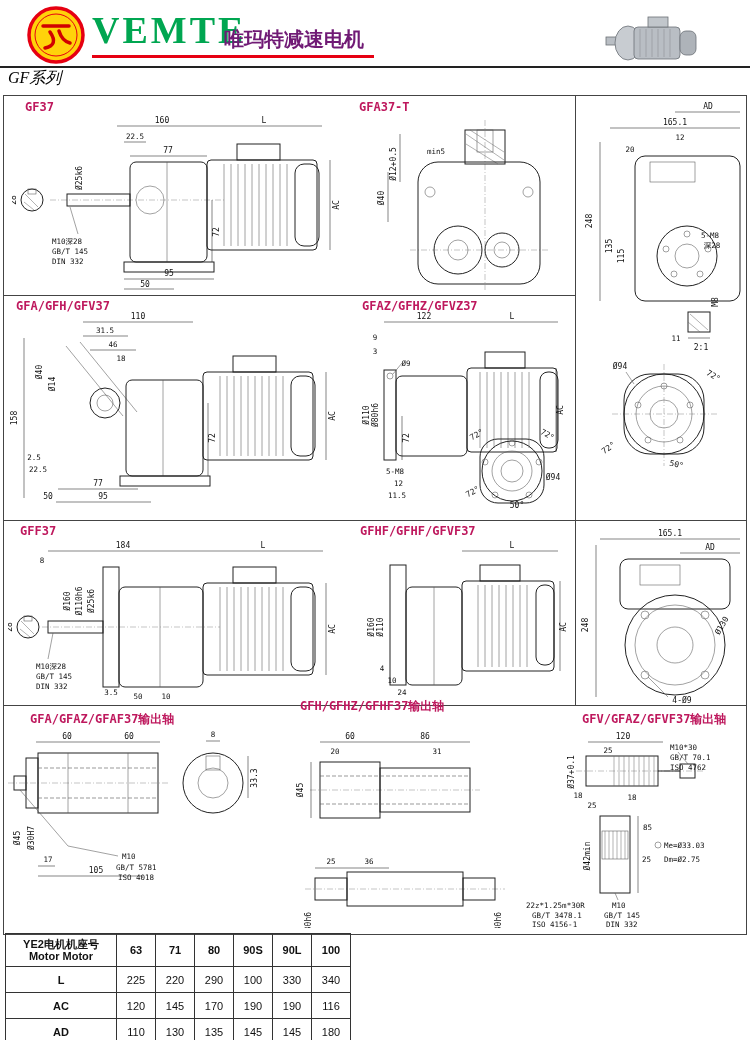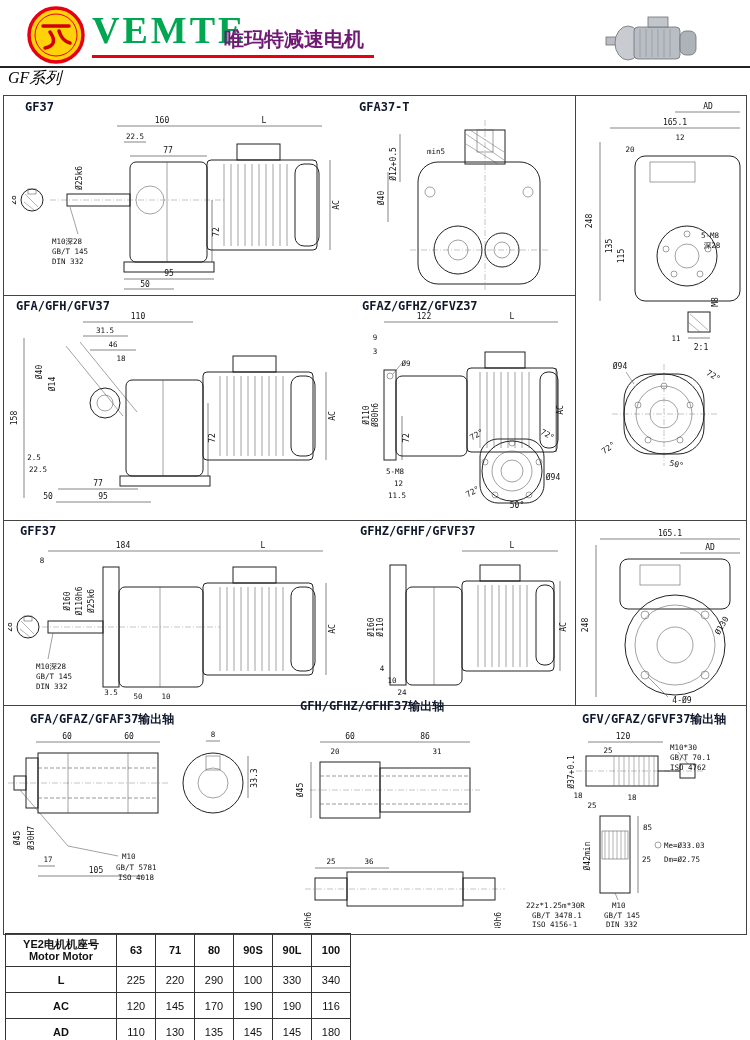--- a/index.html
+++ b/index.html
@@ -12,21 +12,21 @@
   .brand-underline{position:absolute;left:92px;top:55px;width:282px;height:3px;background:#e60012;}
   .subtitle{position:absolute;left:224px;top:26px;font-size:20px;font-weight:bold;color:#701a75;}
   .hr-header{position:absolute;left:0;top:66px;width:750px;height:2px;background:#222;}
   .series{position:absolute;left:8px;top:68px;font-family:"Liberation Serif",serif;
           font-style:italic;font-size:16px;color:#000;}
   
   .b-outer{position:absolute;left:3px;top:95px;width:742px;height:838px;border:1px solid #444;}
   .gl{position:absolute;background:#444;}
   
   .ptitle{position:absolute;font-family:"DejaVu Sans Mono",monospace;font-weight:bold;
-          font-size:12px;color:#0f172a;white-space:nowrap;}
+          font-size:12px;color:#be185d;white-space:nowrap;}
   
   svg text{font-family:"DejaVu Sans Mono",monospace;font-size:8px;fill:#111;text-anchor:middle;}
   svg text.s{font-size:7.5px;}
   svg text.st{text-anchor:start;}
   .out{stroke:#222;stroke-width:1;fill:none;}
   .thin{stroke:#555;stroke-width:.55;fill:none;}
   .dim{stroke:#333;stroke-width:.6;fill:none;}
   .cl{stroke:#888;stroke-width:.5;fill:none;stroke-dasharray:6 2 1 2;}
   .bore{stroke:#555;stroke-width:.6;fill:none;stroke-dasharray:4 2;}
   .hatch{stroke:#666;stroke-width:.5;fill:none;}
@@ -73,21 +73,21 @@
   <div class="gl" style="left:575px;top:95px;width:1px;height:610px"></div>
   <div class="gl" style="left:3px;top:295px;width:573px;height:1px"></div>
   <div class="gl" style="left:3px;top:520px;width:743px;height:1px"></div>
   <div class="gl" style="left:3px;top:705px;width:743px;height:1px"></div>
 
   <div class="ptitle" style="left:25px;top:100px">GF37</div>
   <div class="ptitle" style="left:359px;top:100px">GFA37-T</div>
   <div class="ptitle" style="left:16px;top:299px">GFA/GFH/GFV37</div>
   <div class="ptitle" style="left:362px;top:299px">GFAZ/GFHZ/GFVZ37</div>
   <div class="ptitle" style="left:20px;top:524px">GFF37</div>
-  <div class="ptitle" style="left:360px;top:524px">GFHZ/GFHF/GFVF37</div>
+  <div class="ptitle" style="left:360px;top:524px">GFHF/GFHF/GFVF37</div>
   <div class="ptitle" style="left:30px;top:711px">GFA/GFAZ/GFAF37输出轴</div>
   <div class="ptitle" style="left:300px;top:698px">GFH/GFHZ/GFHF37输出轴</div>
   <div class="ptitle" style="left:582px;top:711px">GFV/GFAZ/GFVF37输出轴</div>
 
   <svg class="abs" style="left:12px;top:112px" width="345" height="180" viewBox="0 0 345 180">
     <line class="dim" x1="105" y1="14" x2="195" y2="14"></line>
     <text x="150" y="11">160</text>
     <line class="dim" x1="195" y1="14" x2="310" y2="14"></line>
     <text x="252" y="11">L</text>
     <line class="dim" x1="112" y1="30" x2="134" y2="30"></line>

